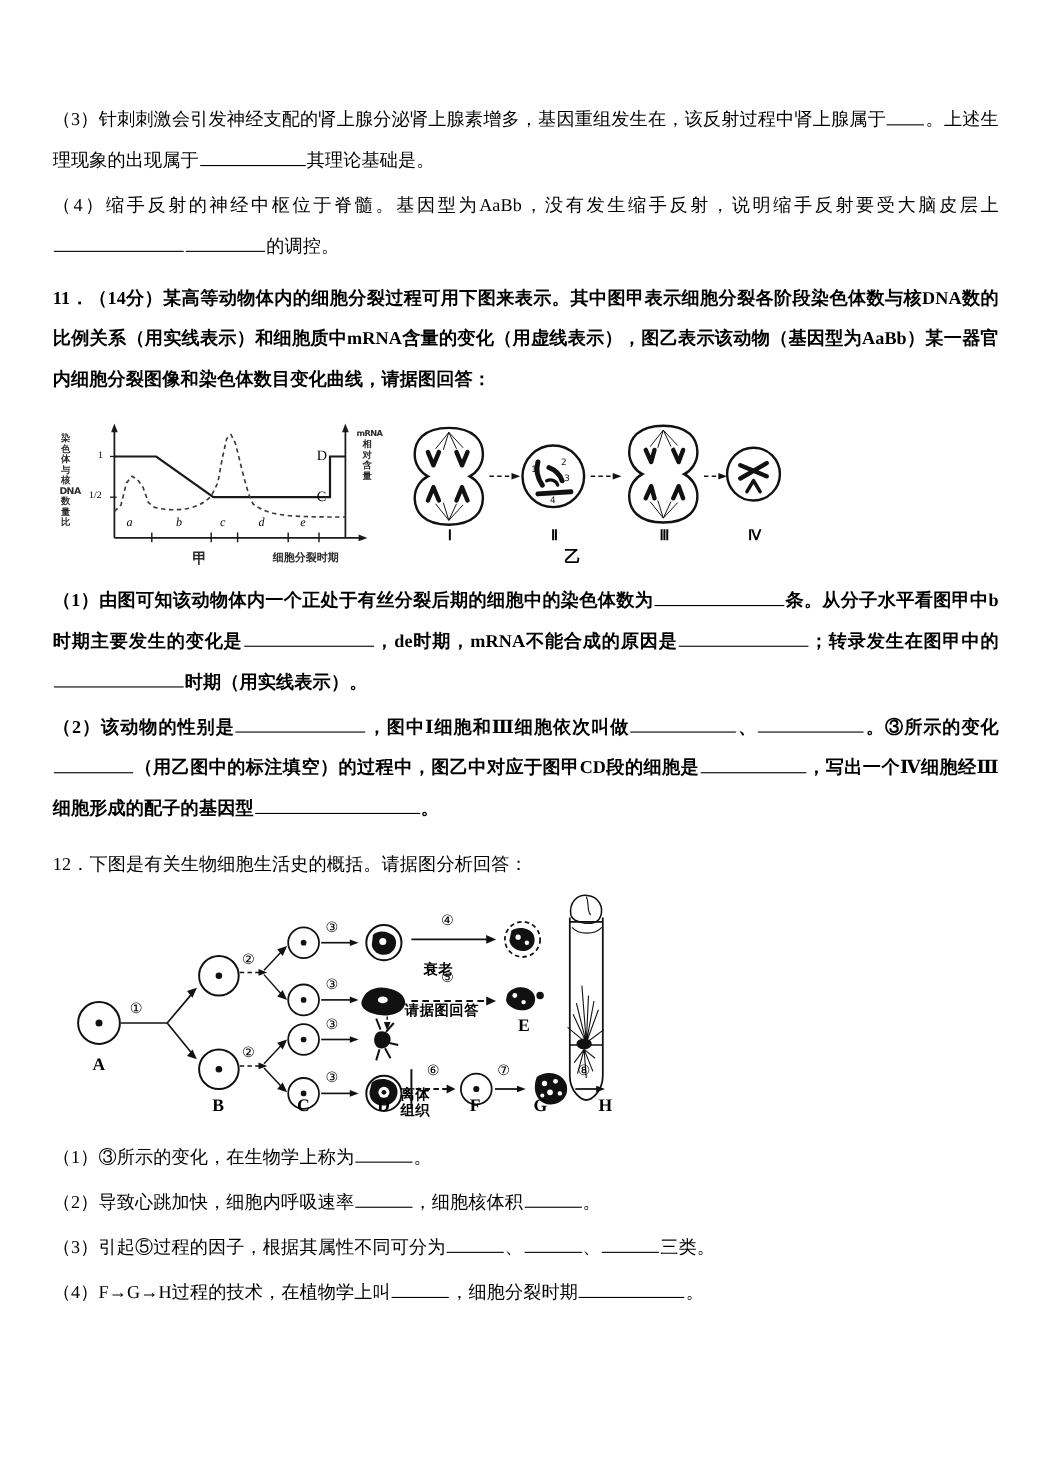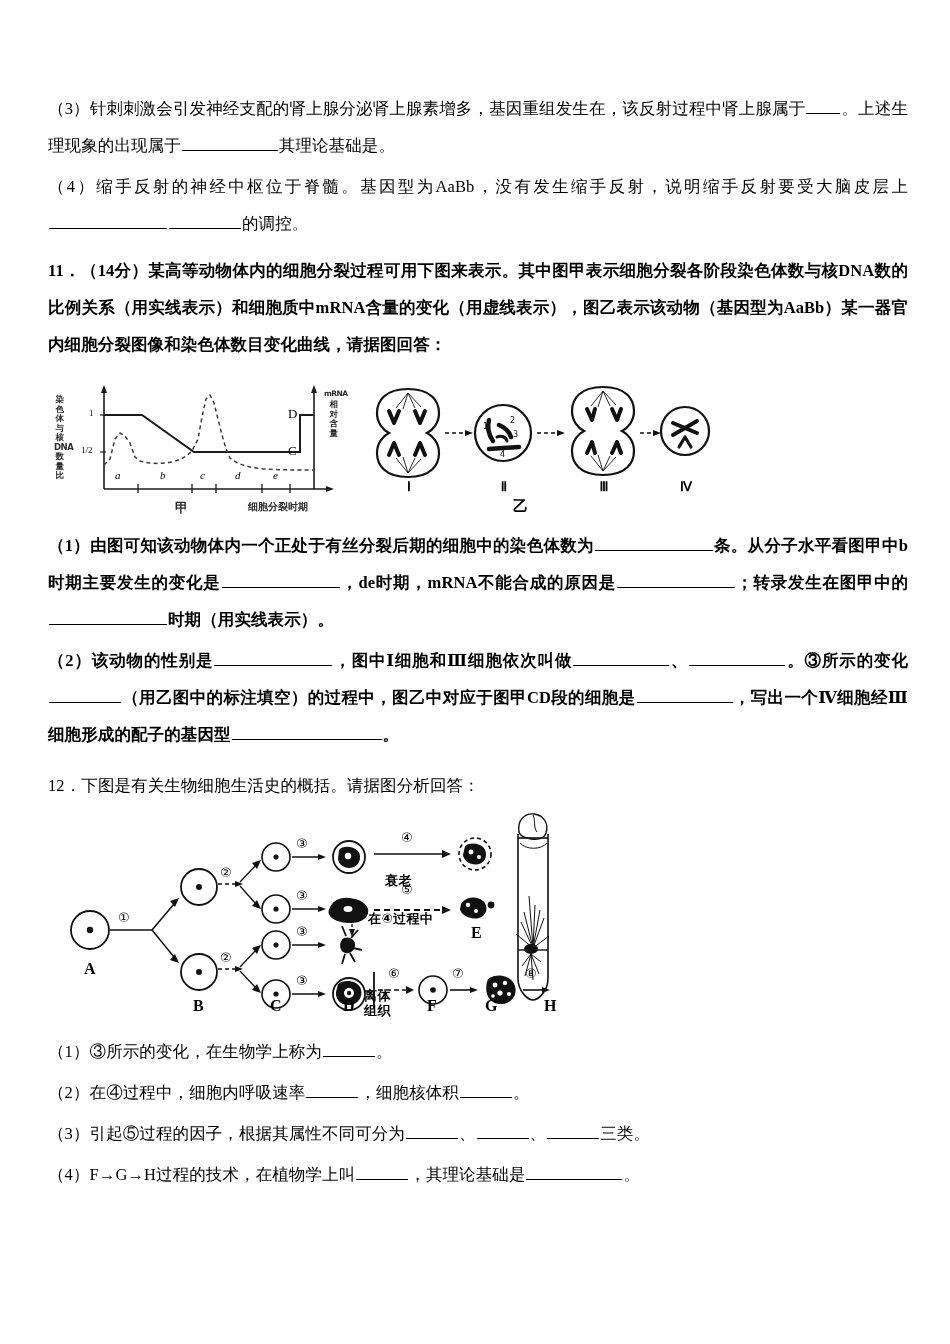--- a/index.html
+++ b/index.html
@@ -523,46 +523,46 @@
     <div class="circnum" style="left:248px; top:76px;">③</div>
     <div class="circnum" style="left:248px; top:112px;">③</div>
     <div class="circnum" style="left:248px; top:161px;">③</div>
     <div class="circnum" style="left:353px; top:18px;">④</div>
     <div class="circnum" style="left:353px; top:70px;">⑤</div>
     <div class="circnum" style="left:340px; top:154px;">⑥</div>
     <div class="circnum" style="left:404px; top:154px;">⑦</div>
     <div class="circnum" style="left:477px; top:154px;">⑧</div>
 
     <div class="cn-lbl" style="left:337px; top:60px;">衰老</div>
-    <div class="cn-lbl" style="left:320px; top:98px;">在④过程中</div>
+    <div class="cn-lbl" style="left:320px; top:98px;">请据图回答</div>
     <div class="cn-lbl two-line" style="left:316px; top:176px; width:32px;">
       <span>离体</span><br>
       <span>组织</span>
     </div>
 
     <div class="letter-lbl" style="left:36px; top:148px;">A</div>
     <div class="letter-lbl" style="left:145px; top:185px;">B</div>
     <div class="letter-lbl" style="left:222px; top:185px;">C</div>
     <div class="letter-lbl" style="left:295px; top:185px;">D</div>
     <div class="letter-lbl" style="left:423px; top:112px;">E</div>
     <div class="letter-lbl" style="left:379px; top:185px;">F</div>
     <div class="letter-lbl" style="left:437px; top:185px;">G</div>
     <div class="letter-lbl" style="left:496px; top:185px;">H</div>
   </div>
 
   <p class="para q-item" style="margin-top:16px;">
     <span>（1）</span><span>③所示的变化，在生物学上称为</span><span class="blank b-sm"></span><span>。</span>
   </p>
 
   <p class="para q-item">
-    <span>（2）</span><span>在④过程中，细胞内呼吸速率</span><span class="blank b-sm"></span><span>，细胞核体积</span><span class="blank b-sm"></span><span>。</span>
+    <span>（2）</span><span>导致心跳加快，细胞内呼吸速率</span><span class="blank b-sm"></span><span>，细胞核体积</span><span class="blank b-sm"></span><span>。</span>
   </p>
 
   <p class="para q-item">
     <span>（3）</span><span>引起⑤过程的因子，根据其属性不同可分为</span><span class="blank b-sm"></span><span>、</span><span class="blank b-sm"></span><span>、</span><span class="blank b-sm"></span><span>三类。</span>
   </p>
 
   <p class="para q-item">
-    <span>（4）</span><span>F→G→H过程的技术，在植物学上叫</span><span class="blank b-sm"></span><span>，其理论基础是</span><span class="blank b-lg"></span><span>。</span>
+    <span>（4）</span><span>F→G→H过程的技术，在植物学上叫</span><span class="blank b-sm"></span><span>，细胞分裂时期</span><span class="blank b-lg"></span><span>。</span>
   </p>
 
  </div>
 </div>
 
 </body></html>

